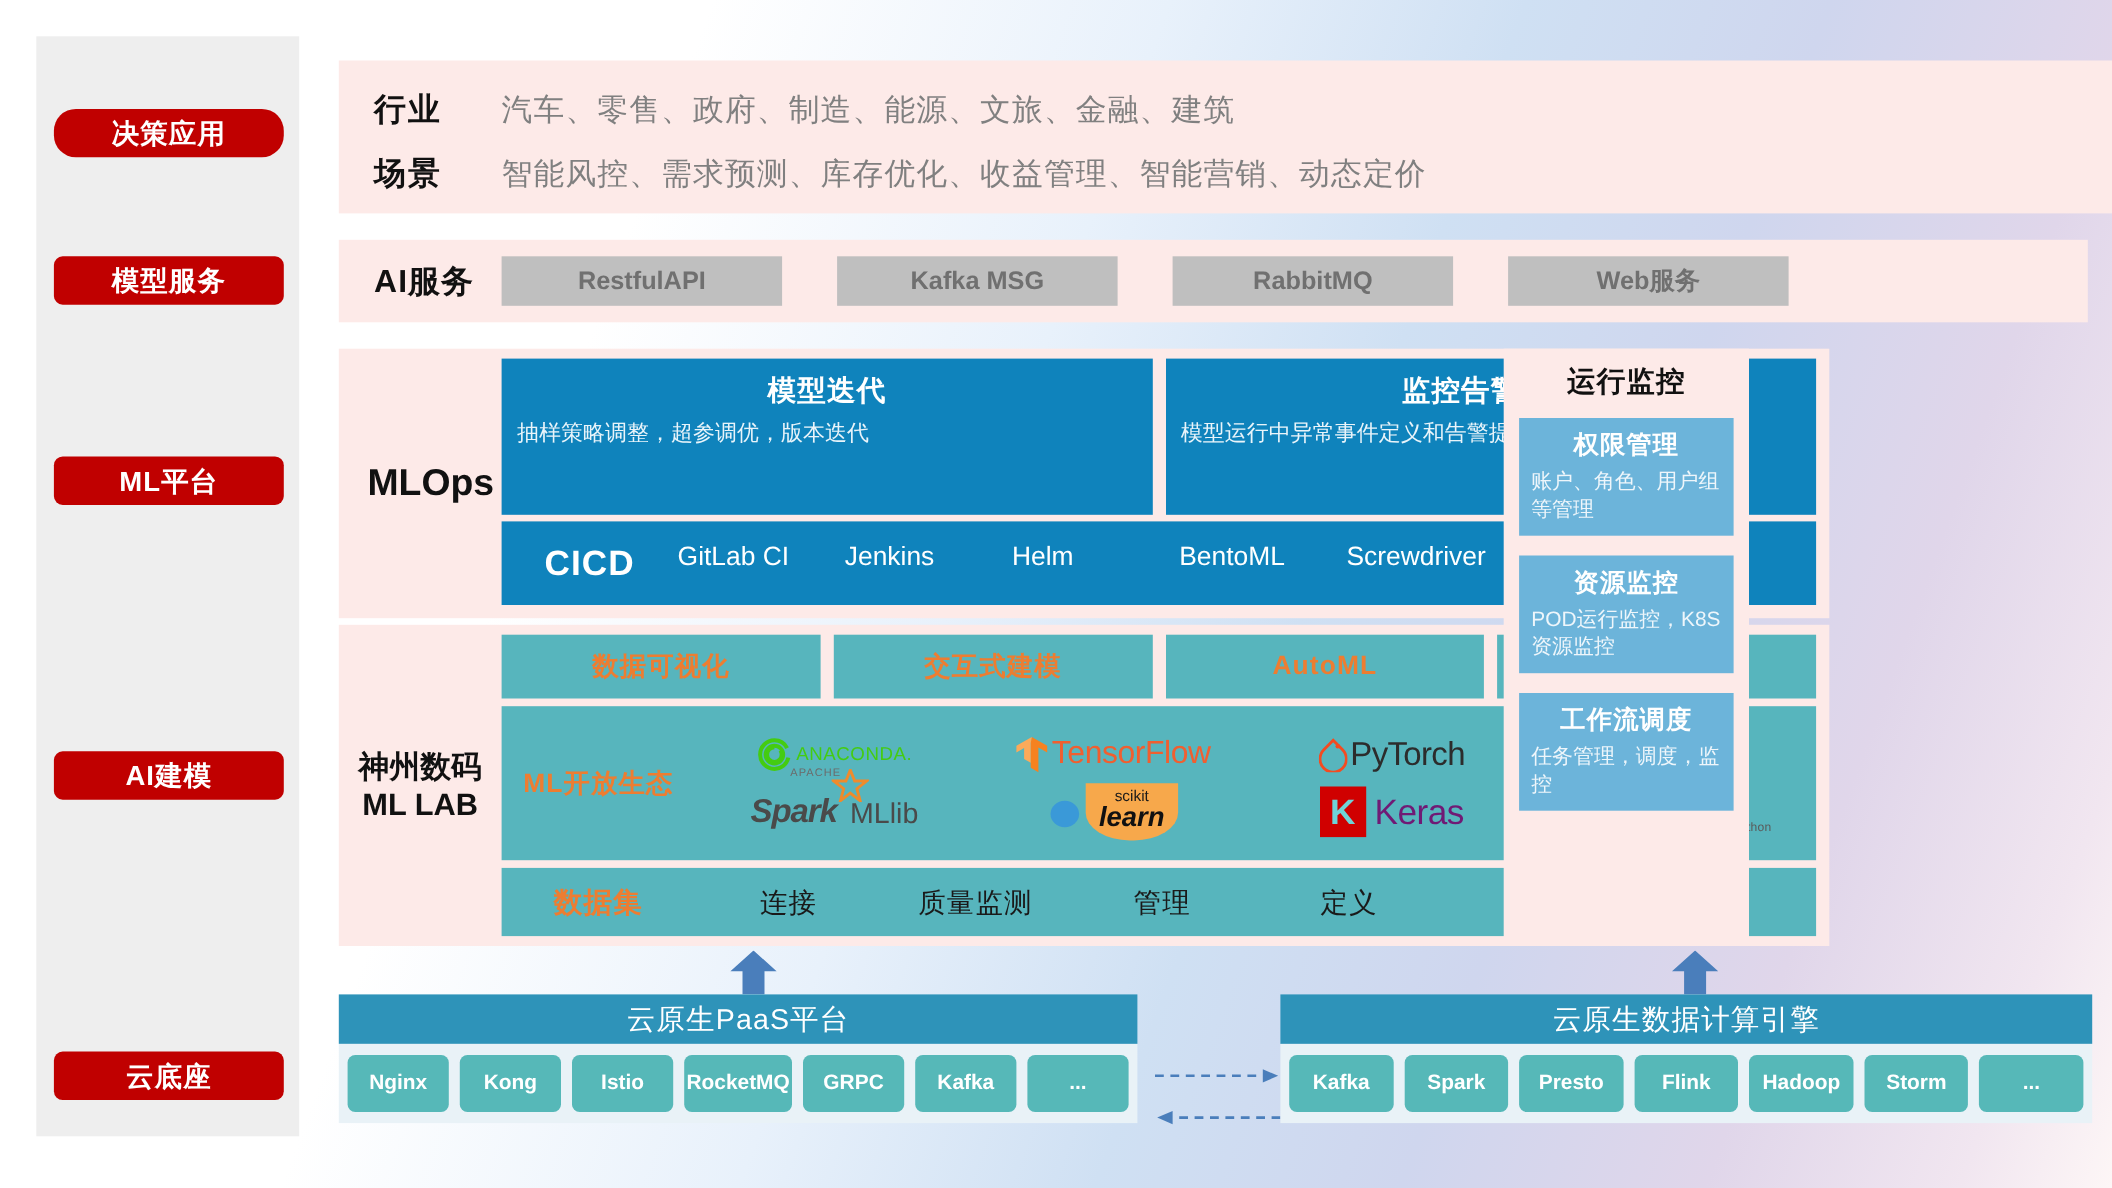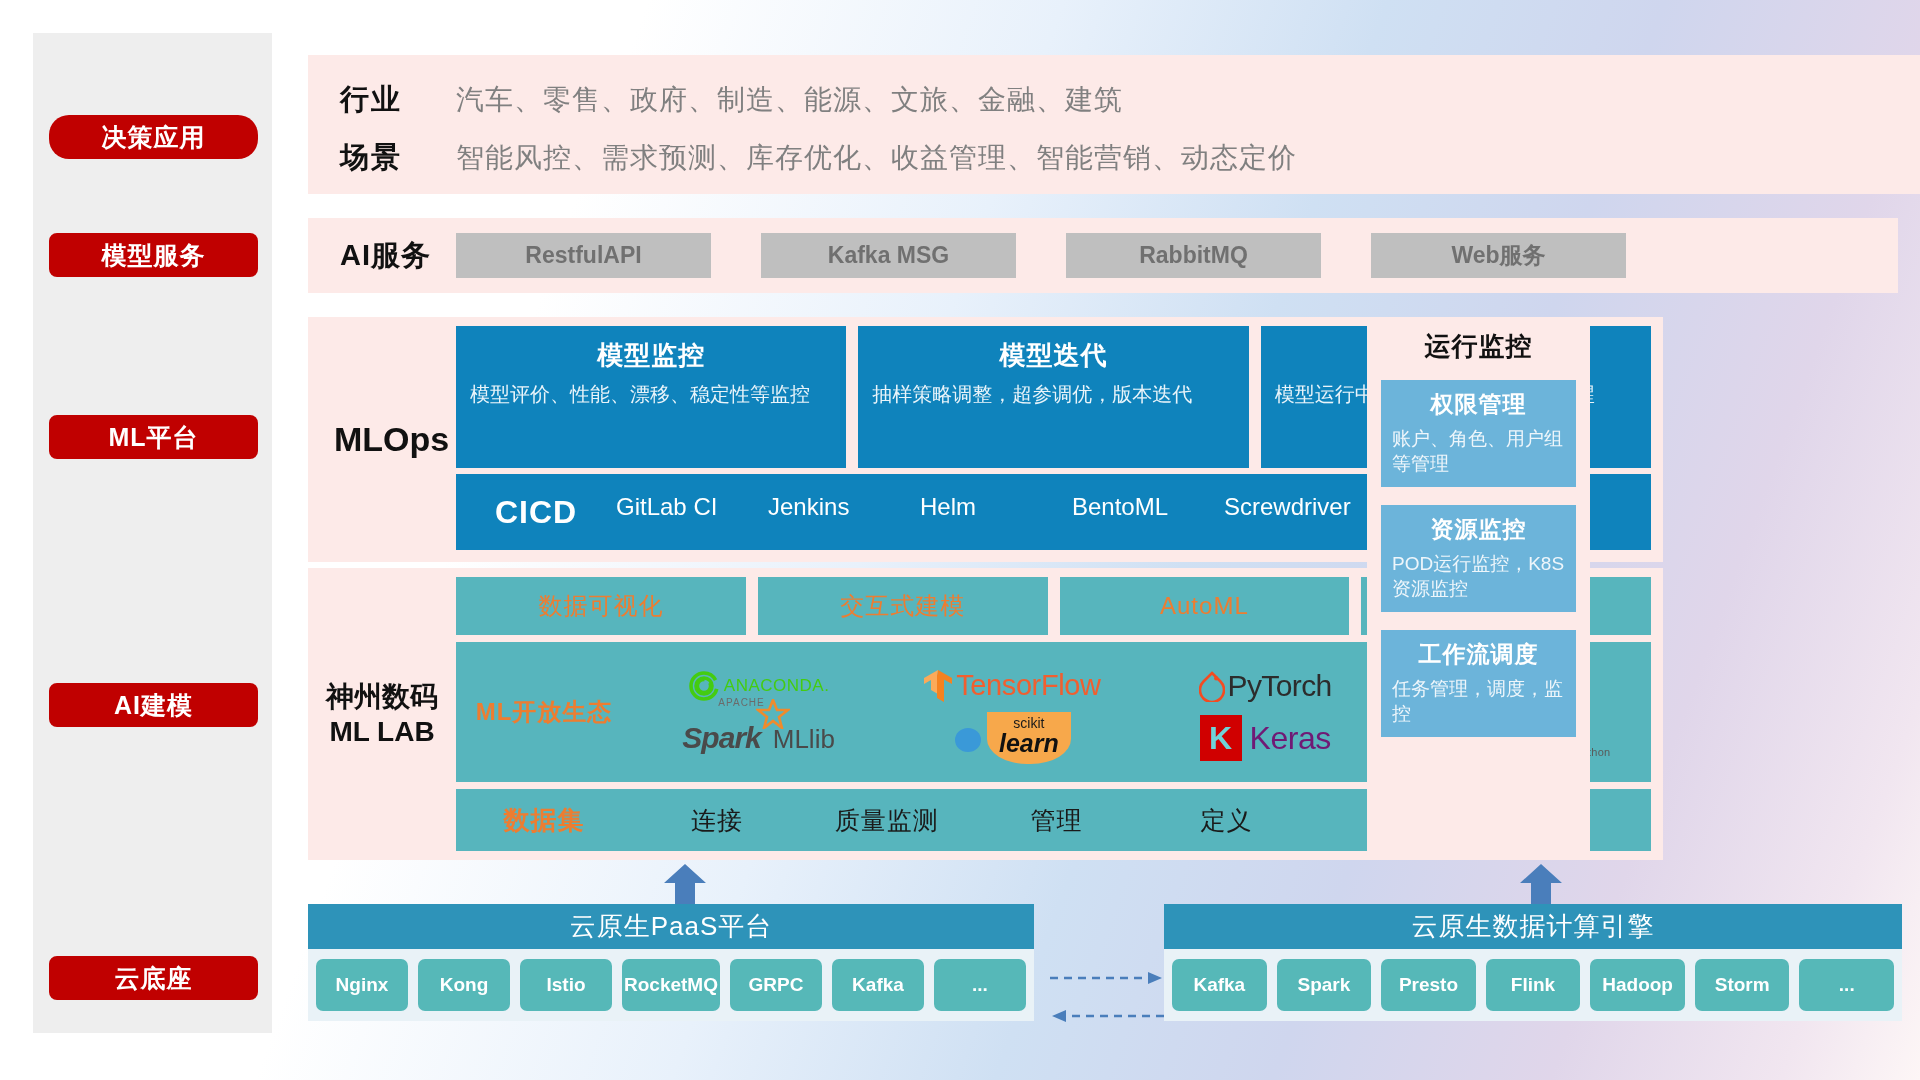--- a/index.html
+++ b/index.html
@@ -20,21 +20,21 @@
     width: 239px; height: 1000px;
     background: #eeeeee;
   }
   .stage-chip {
     position: absolute; left: 16px; width: 209px; height: 44px;
     background: #c00000; border-radius: 8px;
     color: #ffffff; font-weight: bold; font-size: 25px;
     display: flex; align-items: center; justify-content: center;
     letter-spacing: 1px;
   }
-  #chip-0 { top: 82px; border-radius: 20px; }
+  #chip-0 { top: 66px; border-radius: 20px; }
   #chip-1 { top: 200px; }
   #chip-2 { top: 382px; }
   #chip-3 { top: 650px; }
   #chip-4 { top: 923px; }
 
   
   #main-col { position: absolute; left: 308px; top: 0; width: 1590px; height: 1080px; }
 
   .pink-band {
     position: absolute; background: #fdeae8; left: 0;
@@ -96,21 +96,21 @@
   
   #band-mllab { top: 568px; width: 1355px; height: 292px; display: flex; }
   #mllab-label {
     width: 148px; display: flex; align-items: center; justify-content: center;
     font-size: 28px; font-weight: bold; color: #111; line-height: 1.25; text-align: center;
   }
   #mllab-right { flex: 1; padding: 9px 12px 9px 0; display: flex; flex-direction: column; gap: 7px; }
   #mllab-tabs { display: flex; gap: 12px; height: 58px; }
   .mllab-tab {
     background: #57b5bd; flex: 1; display: flex; align-items: center; justify-content: center;
-    color: #ed7d31; font-weight: normal; font-size: 24px; letter-spacing: 1px;
+    color: #ed7d31; font-weight: bold; font-size: 24px; letter-spacing: 1px;
   }
   #eco-row { background: #57b5bd; height: 142px; display: flex; align-items: center; }
   #eco-label {
     width: 176px; color: #ed7d31; font-weight: bold; font-size: 24px;
     text-align: center; flex: none; letter-spacing: 1px;
   }
   #eco-logos { flex: 1; display: grid; grid-template-columns: repeat(4, 1fr);
                grid-template-rows: 1fr 1fr; align-items: center; justify-items: center;
                padding-right: 6px; }
   #ds-row { background: #57b5bd; height: 62px; display: flex; align-items: center; }
@@ -203,24 +203,20 @@
       <div class="gray-chip">Kafka MSG</div>
       <div class="gray-chip">RabbitMQ</div>
       <div class="gray-chip">Web服务</div>
     </div>
   </div>
 
   <div class="pink-band" id="band-mlops">
     <div id="mlops-label">MLOps</div>
     <div id="mlops-right">
       <div id="mlops-cards">
-        <div class="mlops-card">
-          <h3>模型监控</h3>
-          <p>模型评价、性能、漂移、稳定性等监控</p>
-        </div>
         <div class="mlops-card">
           <h3>模型迭代</h3>
           <p>抽样策略调整，超参调优，版本迭代</p>
         </div>
         <div class="mlops-card">
           <h3>监控告警中心</h3>
           <p>模型运行中异常事件定义和告警提醒</p>
         </div>
       </div>
       <div id="cicd-bar">

